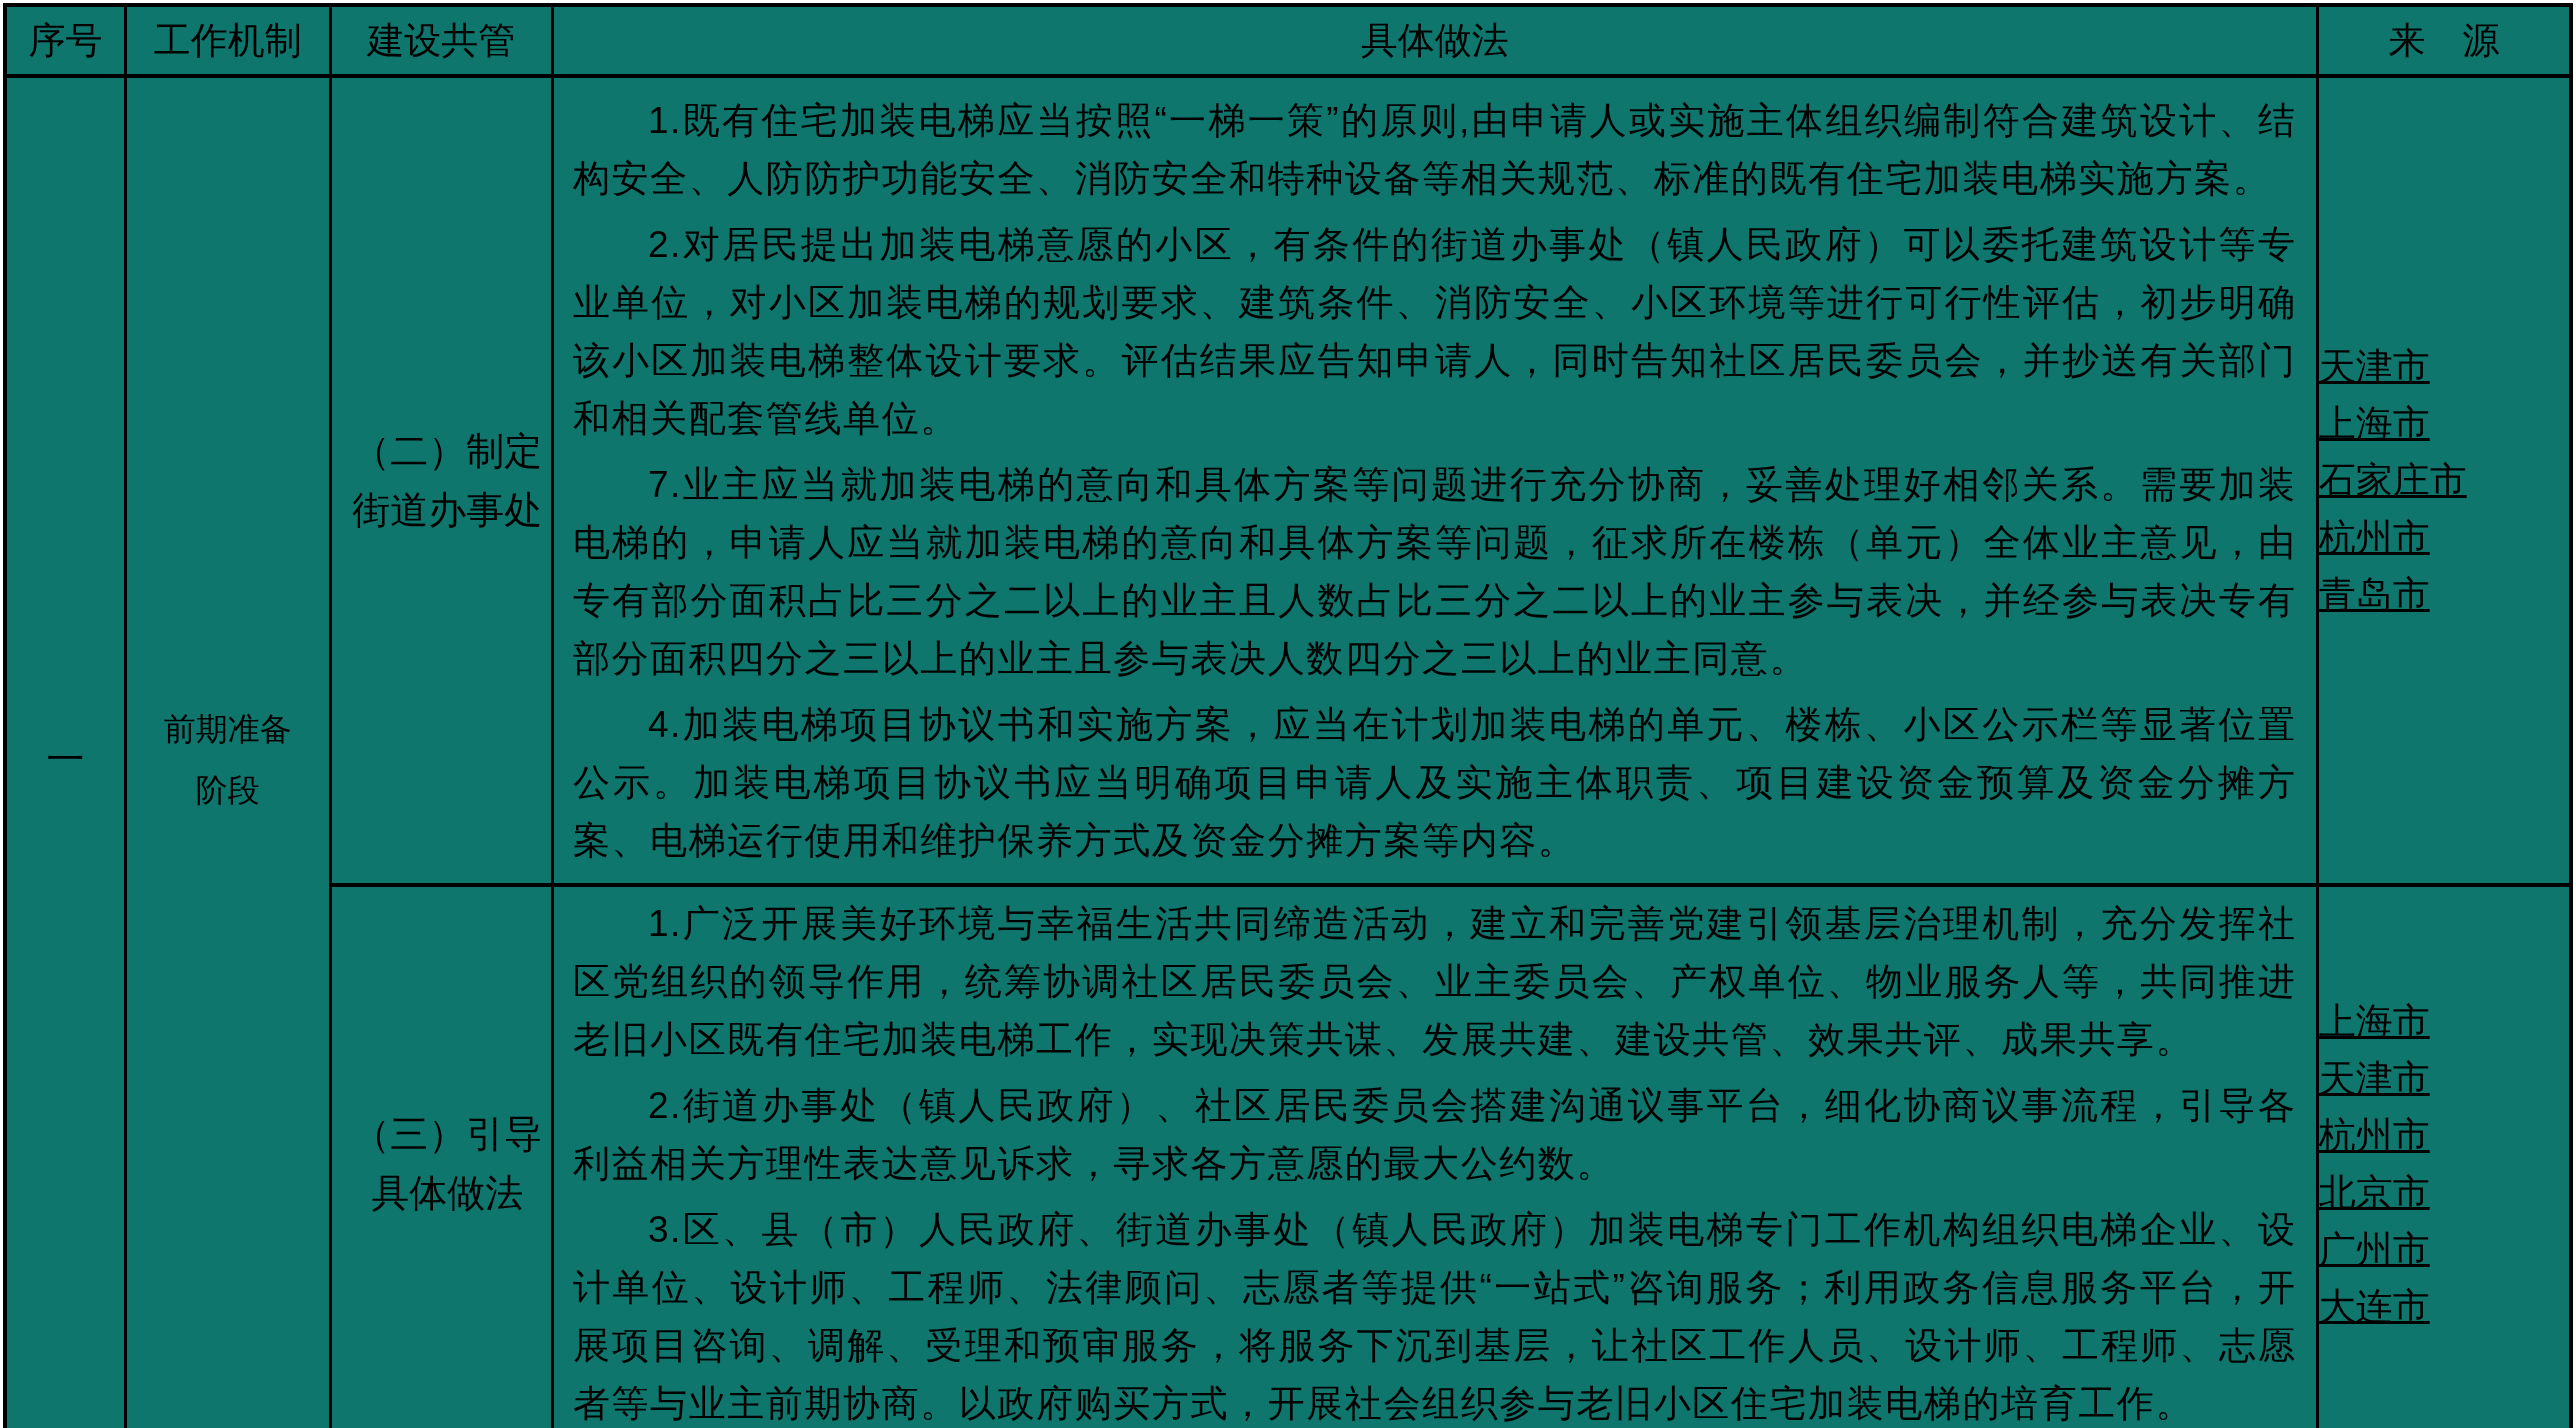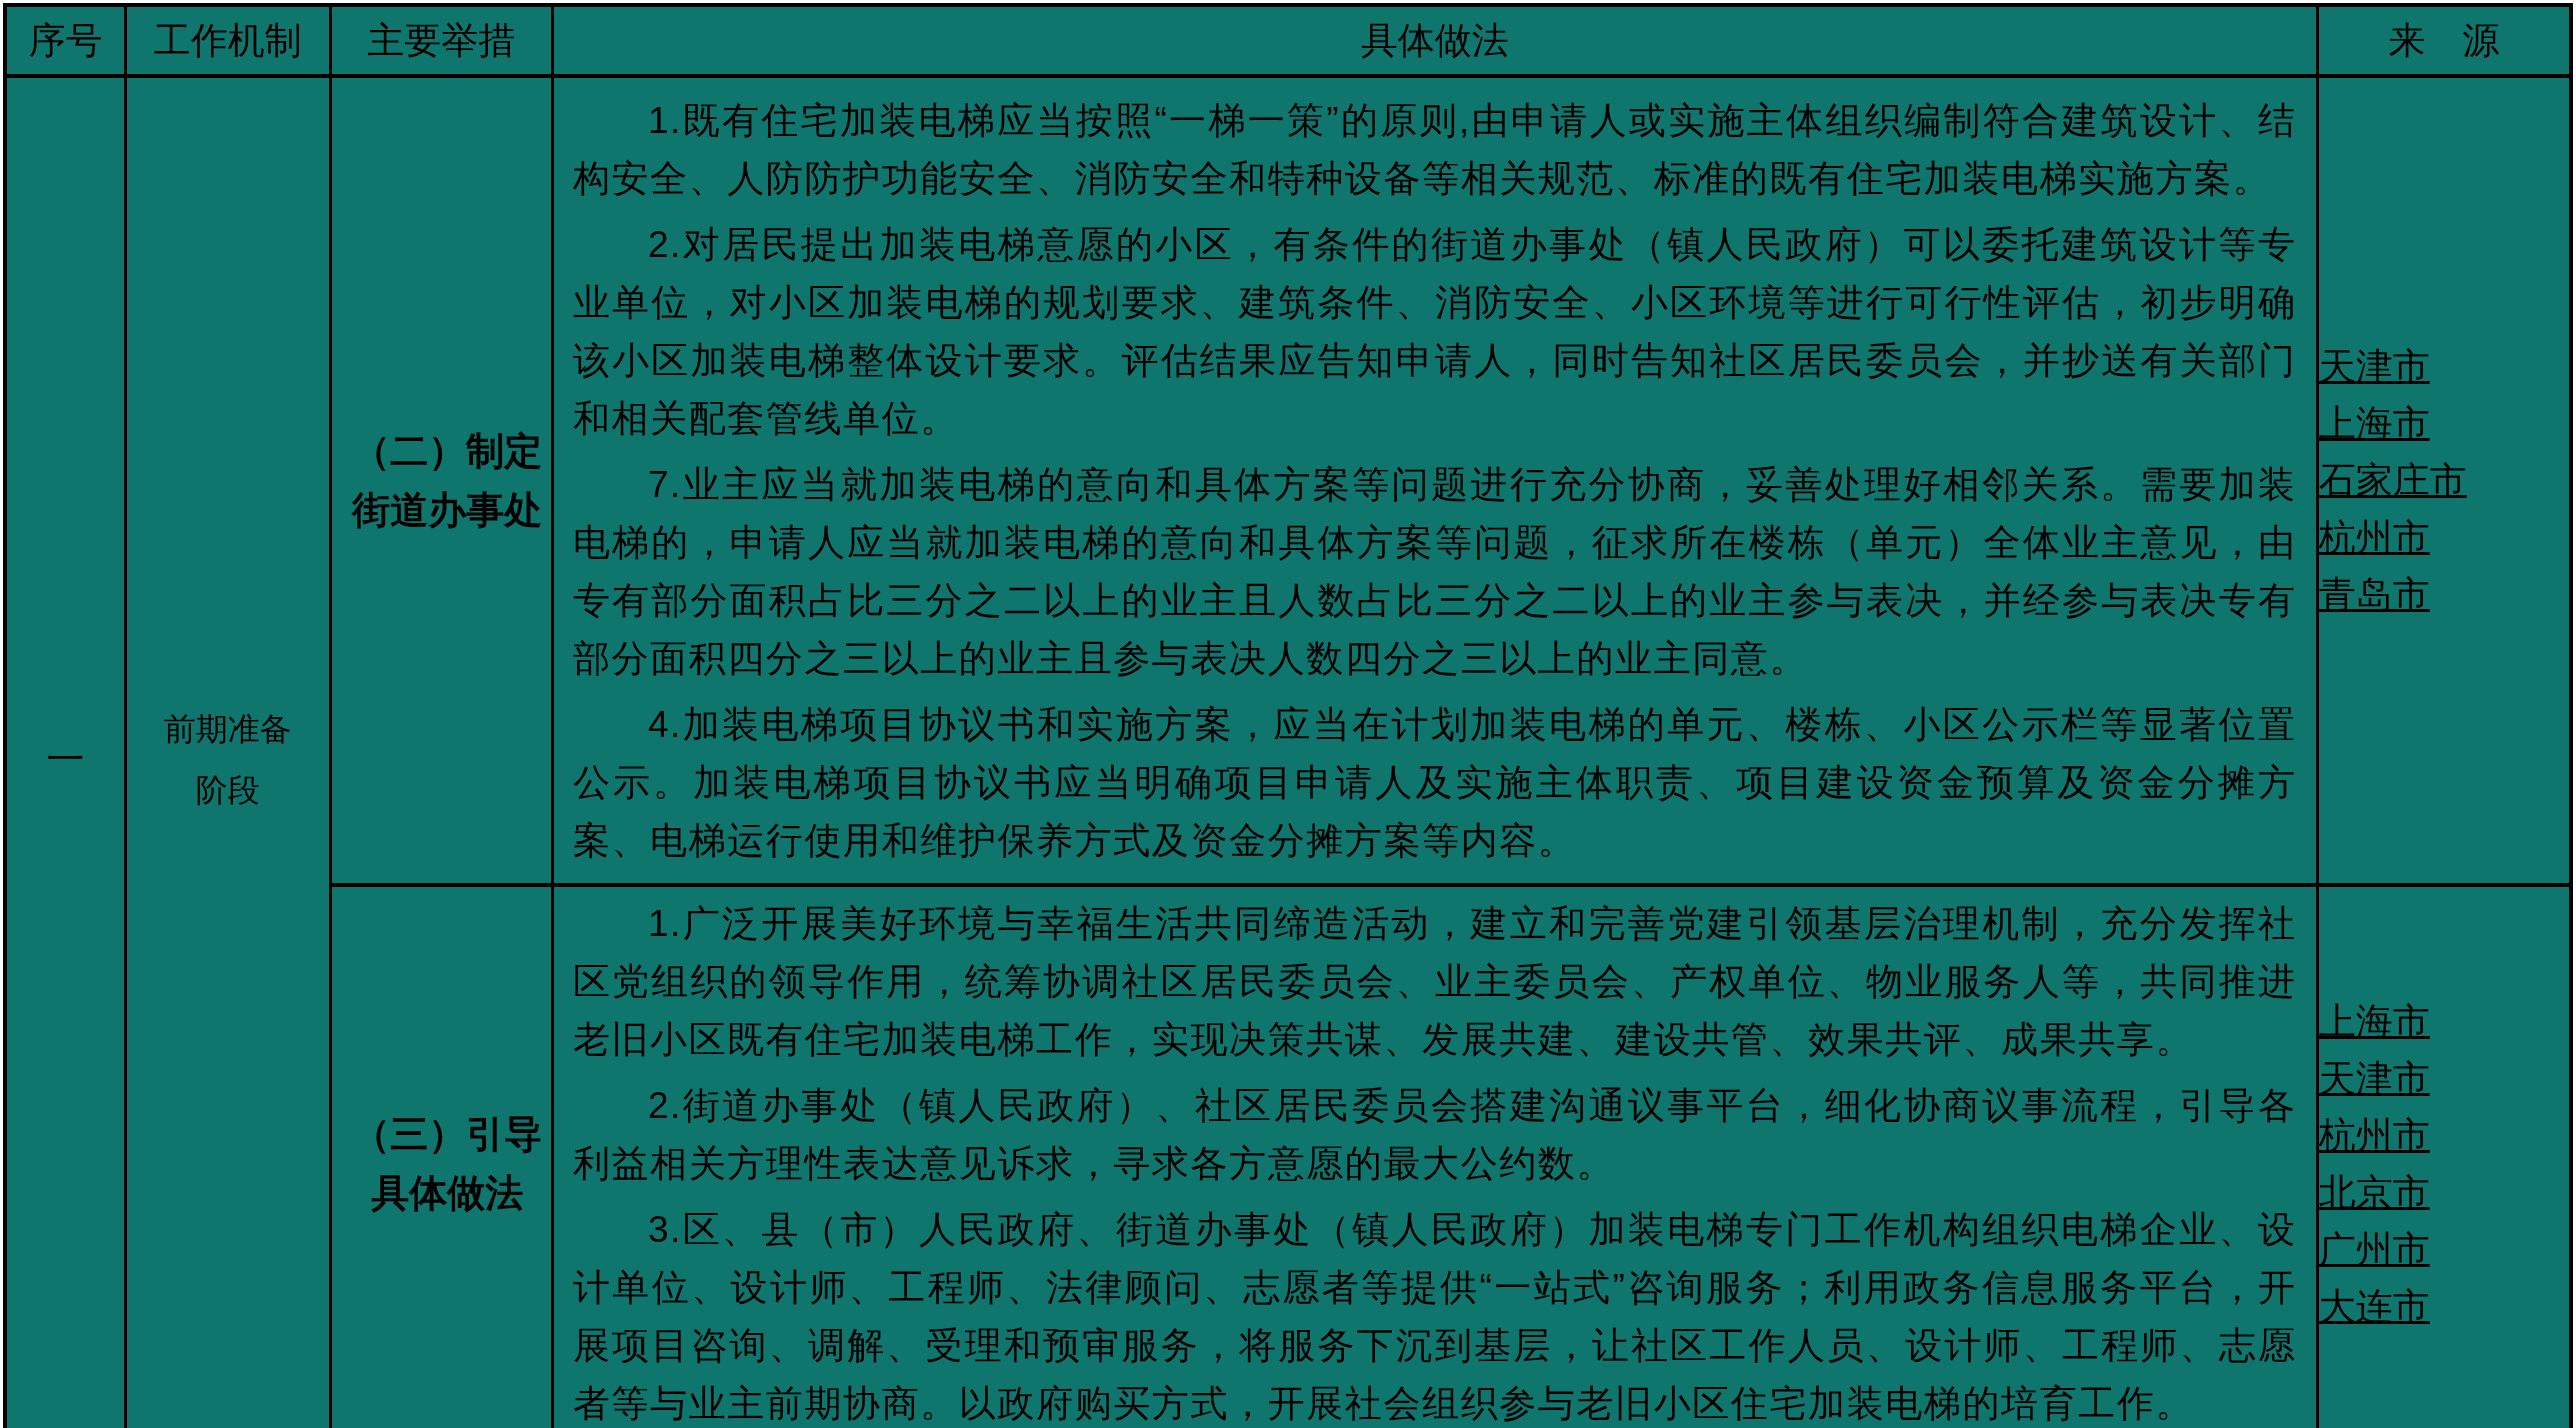--- a/index.html
+++ b/index.html
@@ -43,21 +43,21 @@
     line-height: 61px;
   }
   td.c-mech {
     text-align: center;
     font-size: 32px;
     line-height: 61px;
   }
   td.c-measure {
     text-align: center;
     font-size: 38px;
-    font-weight: bold;
+    font-weight: normal;
     line-height: 59px;
     padding-left: 12px;
   }
   td.c-practice {
     padding: 0 11.2px;
     text-align: justify;
     text-justify: inter-character;
     font-size: 37px;
     line-height: 58px;
     letter-spacing: 1.6px;
@@ -83,21 +83,21 @@
     <col style="width:120px">
     <col style="width:205px">
     <col style="width:222px">
     <col style="width:1765px">
     <col style="width:254px">
   </colgroup>
   <thead>
     <tr>
       <th>序号</th>
       <th>工作机制</th>
-      <th>主要举措</th>
+      <th>建设共管</th>
       <th>具体做法</th>
       <th>来　源</th>
     </tr>
   </thead>
   <tbody>
     <tr class="row-h1 section-first">
       <td class="c-serial" rowspan="2">一</td>
       <td class="c-mech" rowspan="2">
         <div>
             <div>前期准备</div>

